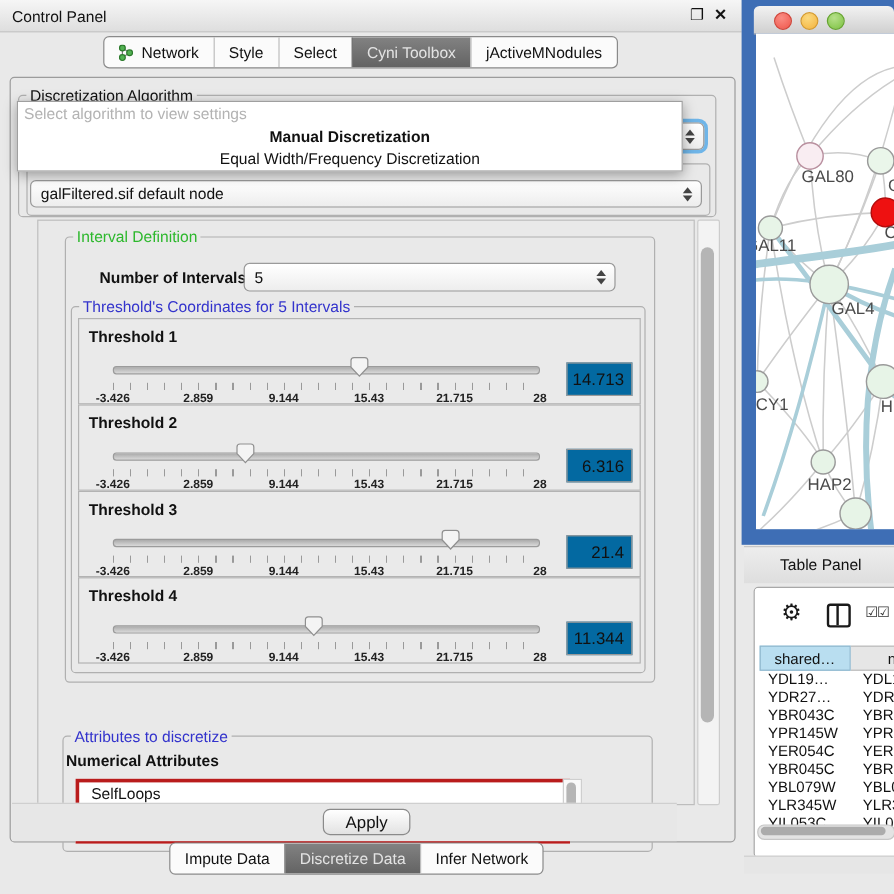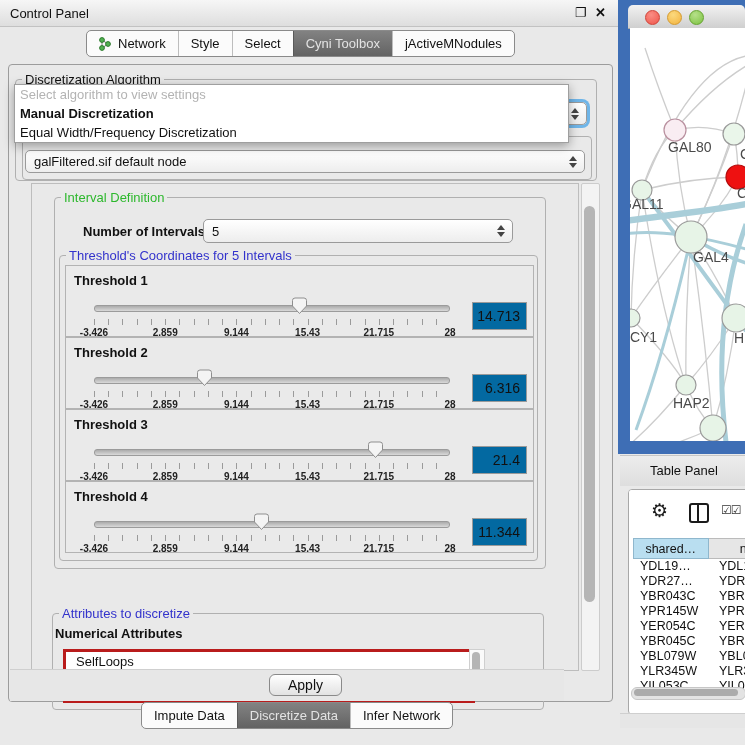--- a/index.html
+++ b/index.html
@@ -28,21 +28,21 @@
   .lbl-blue{color:#3333cc;}
 
   .combo{position:absolute;background:linear-gradient(#ffffff,#ededed);border:1px solid #9a9a9a;border-radius:5px;font-size:13px;color:#111;display:flex;align-items:center;padding:0 8px;}
   .combo .stepper{position:absolute;right:7px;top:50%;transform:translateY(-50%);display:flex;flex-direction:column;gap:2px;}
   .arr-up{width:0;height:0;border-left:4px solid transparent;border-right:4px solid transparent;border-bottom:5px solid #444;}
   .arr-dn{width:0;height:0;border-left:4px solid transparent;border-right:4px solid transparent;border-top:5px solid #444;}
   .focus-ring{box-shadow:0 0 0 3px #6fb5e8;}
 
   
   .popup{left:14px;top:84px;width:553px;background:#fff;border:1px solid #9f9f9f;box-shadow:0 3px 10px rgba(0,0,0,.35);z-index:30;}
-  .popup .row{font-size:13px;padding:2px 5px;color:#111;}
+  .popup .row{font-size:13px;padding:2px 5px;color:#111;text-align:center;}
   .popup .ph{color:#b3b3b3;text-align:left;}
   .popup .bold{font-weight:bold;}
 
   
   .viewport{left:30px;top:182px;width:546px;height:486px;border:1px solid #bdbdbd;background:#e9e9e9;}
   .vscroll{left:580px;top:182px;width:17px;height:486px;background:#f3f3f3;border:1px solid #cccccc;border-radius:2px;}
   .vthumb{position:absolute;left:2px;width:11px;background:#b5b5b5;border-radius:6px;}
 
   
   .trow{position:absolute;left:32px;width:467px;height:70px;background:#eaeaea;border:1px solid #b3b3b3;}

